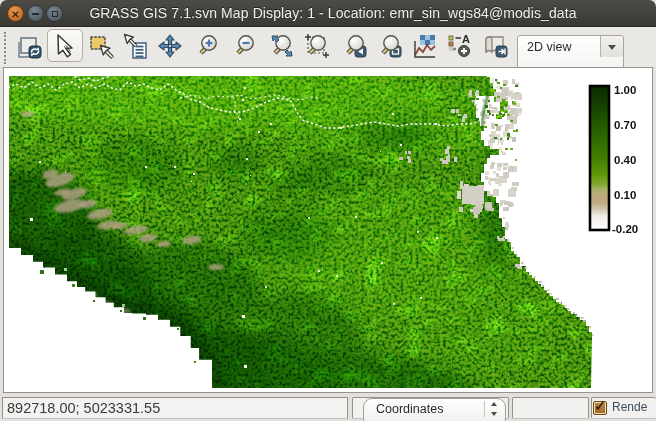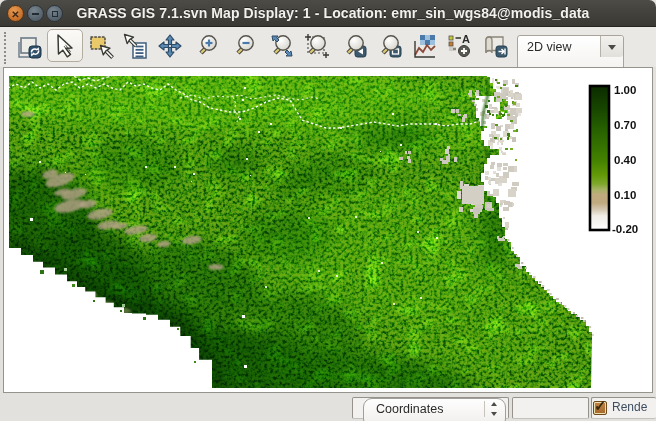--- a/index.html
+++ b/index.html
@@ -1,17 +1,17 @@
 <!DOCTYPE html>
 <html><head><meta charset="utf-8"><style>
 *{margin:0;padding:0;box-sizing:border-box}
 body{width:656px;height:421px;font-family:"Liberation Sans",sans-serif;background:#e3e1de;overflow:hidden}
 .win{position:relative;width:656px;height:421px;background:#e3e1de}
 .tb{position:absolute;left:0;top:0;width:656px;height:27px;background:linear-gradient(#4d4b45,#3a3833);border-radius:7px 7px 0 0;border-bottom:1px solid #262420}
-.tb .t{position:absolute;left:10px;right:0;top:0;height:27px;line-height:27px;text-align:center;color:#f3f1ee;font-size:14px;font-weight:bold;text-shadow:0 -1px 0 rgba(0,0,0,.55);letter-spacing:0.1px}
+.tb .t{position:absolute;left:10px;right:0;top:0;height:27px;line-height:27px;text-align:center;color:#f3f1ee;font-size:14px;font-weight:normal;text-shadow:0 -1px 0 rgba(0,0,0,.55);letter-spacing:0.1px}
 .btn{position:absolute;top:5px;width:17px;height:17px;border-radius:50%}
 .close{left:7px;background:radial-gradient(circle at 40% 30%,#e79a52,#c9742e 60%,#b05e1c);border:1px solid #53351a}
 .gry{background:radial-gradient(circle at 40% 30%,#78858f,#59656e 60%,#49545c);border:1px solid #2c3339}
 .sym{position:absolute;color:#3a2819;font-weight:bold;font-size:11px;line-height:15px;width:15px;text-align:center}
 .toolbar{position:absolute;left:0;top:27px;width:656px;height:40px;background:#eae8e5}
 .grip{position:absolute;left:4px;top:5px;height:32px;width:0;border-left:2px dotted #908c84}
 .ti{position:absolute;top:6px;width:26px;height:26px}
 .selbtn{position:absolute;left:47px;top:2px;width:36px;height:33px;background:linear-gradient(#fbfaf8,#eeece7);border:1px solid #b3ada0;border-radius:5px}
 .combo{position:absolute;left:517px;top:8px;width:107px;height:39px;background:linear-gradient(#ffffff,#f3f1ee);border:1px solid #a8a49c;border-radius:3px}
 .combo .txt{position:absolute;left:9px;top:0;line-height:22px;font-size:12.5px;color:#2b2b2b}
@@ -607,20 +607,21 @@
 <g font-family="Liberation Sans,sans-serif" font-size="11.5" font-weight="bold" fill="#111">
 <text x="30" y="12">1.00</text>
 <text x="30" y="47">0.70</text>
 <text x="30" y="82">0.40</text>
 <text x="30" y="117">0.10</text>
 <text x="28" y="151">-0.20</text>
 </g>
 </svg>
  </div>
  <div class="status">
+  <div class="sfield">892718.00; 5023331.55</div>
   <div class="sbox" style="left:352px;width:157px"></div>
   <div class="scombo">
         <span class="txt">Coordinates</span>
         <span class="spin">
           <span class="up"></span>
           <span class="dn"></span>
         </span>
       </div>
   <div class="sbox" style="left:512px;width:77px"></div>
   <div class="sbox" style="left:591px;width:65px;border-right:none"></div>

